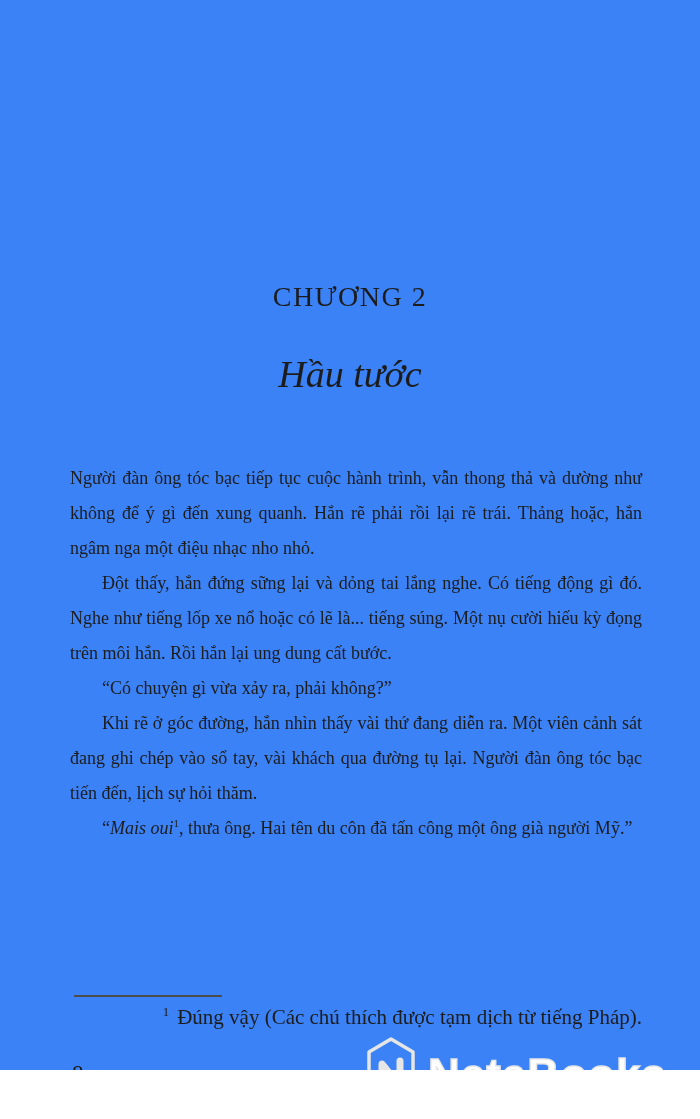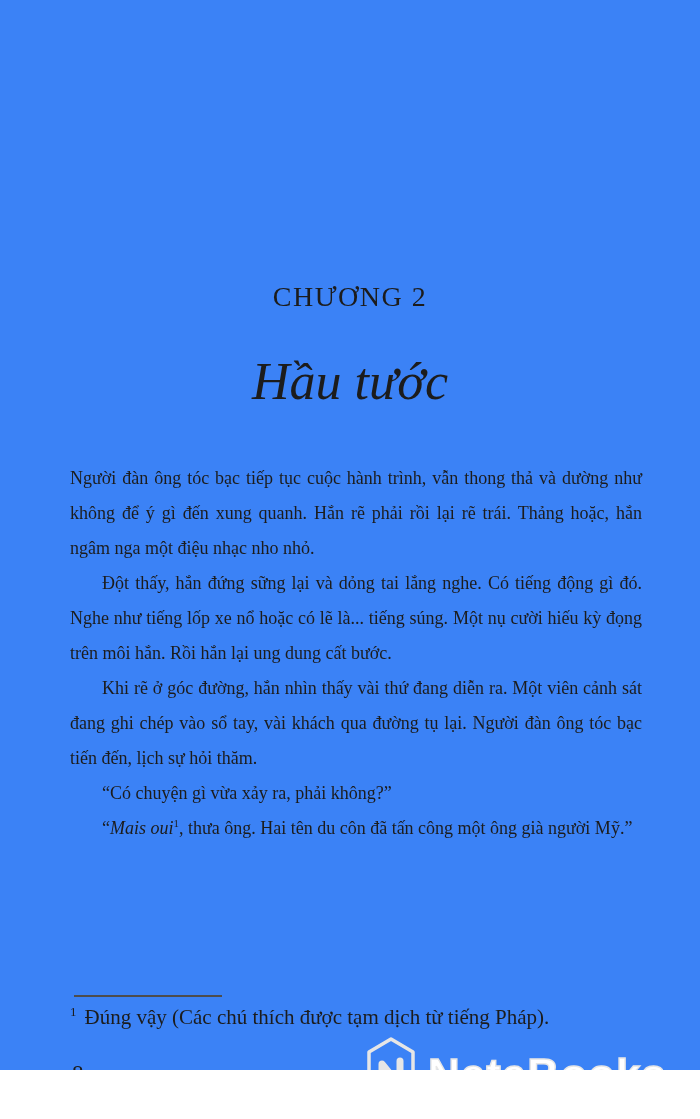--- a/index.html
+++ b/index.html
@@ -25,21 +25,21 @@
     font-size: 28px;
     letter-spacing: 1.5px;
   }
   .chapter-title {
     position: absolute;
     top: 352px;
     left: 0;
     right: 0;
     text-align: center;
     font-style: italic;
-    font-size: 52px;
+    font-size: 38px;
   }
   .body-text {
     position: absolute;
     top: 461px;
     left: 70px;
     width: 572px;
     font-size: 18px;
     line-height: 35px;
     text-align: justify;
   }
@@ -63,20 +63,21 @@
     height: 0;
     border-top: 2px solid #4d4d4d;
   }
   .footnote {
     position: absolute;
     top: 1004px;
     left: 70px;
     width: 572px;
     font-size: 21px;
     line-height: 27px;
+    text-align: right;
   }
   .footnote .fn-marker {
     font-size: 0.62em;
     vertical-align: super;
     line-height: 0;
     margin-right: 8px;
   }
   .page-number {
     position: absolute;
     top: 1061px;
@@ -115,22 +116,22 @@
 
 <div class="page">
 
   <div class="chapter-label">CHƯƠNG 2</div>
 
   <div class="chapter-title">Hầu tước</div>
 
   <div class="body-text">
     <p>Người đàn ông tóc bạc tiếp tục cuộc hành trình, vẫn thong thả và dường như không để ý gì đến xung quanh. Hắn rẽ phải rồi lại rẽ trái. Thảng hoặc, hắn ngâm nga một điệu nhạc nho nhỏ.</p>
     <p class="para-indent">Đột thấy, hắn đứng sững lại và dỏng tai lắng nghe. Có tiếng động gì đó. Nghe như tiếng lốp xe nổ hoặc có lẽ là... tiếng súng. Một nụ cười hiếu kỳ đọng trên môi hắn. Rồi hắn lại ung dung cất bước.</p>
+    <p class="para-indent">“Có chuyện gì vừa xảy ra, phải không?”</p>
     <p class="para-indent">Khi rẽ ở góc đường, hắn nhìn thấy vài thứ đang diễn ra. Một viên cảnh sát đang ghi chép vào sổ tay, vài khách qua đường tụ lại. Người đàn ông tóc bạc tiến đến, lịch sự hỏi thăm.</p>
-    <p class="para-indent">“Có chuyện gì vừa xảy ra, phải không?”</p>
     <p class="para-indent"><span>“</span><em>Mais oui</em><sup class="fn-ref">1</sup><span>, thưa ông. Hai tên du côn đã tấn công một ông già người Mỹ.”</span></p>
   </div>
 
   <div class="footnote-rule"></div>
 
   <div class="footnote"><sup class="fn-marker">1</sup><span>Đúng vậy (Các chú thích được tạm dịch từ tiếng Pháp).</span></div>
 
   <div class="page-number">8</div>
 
   <div class="watermark">

